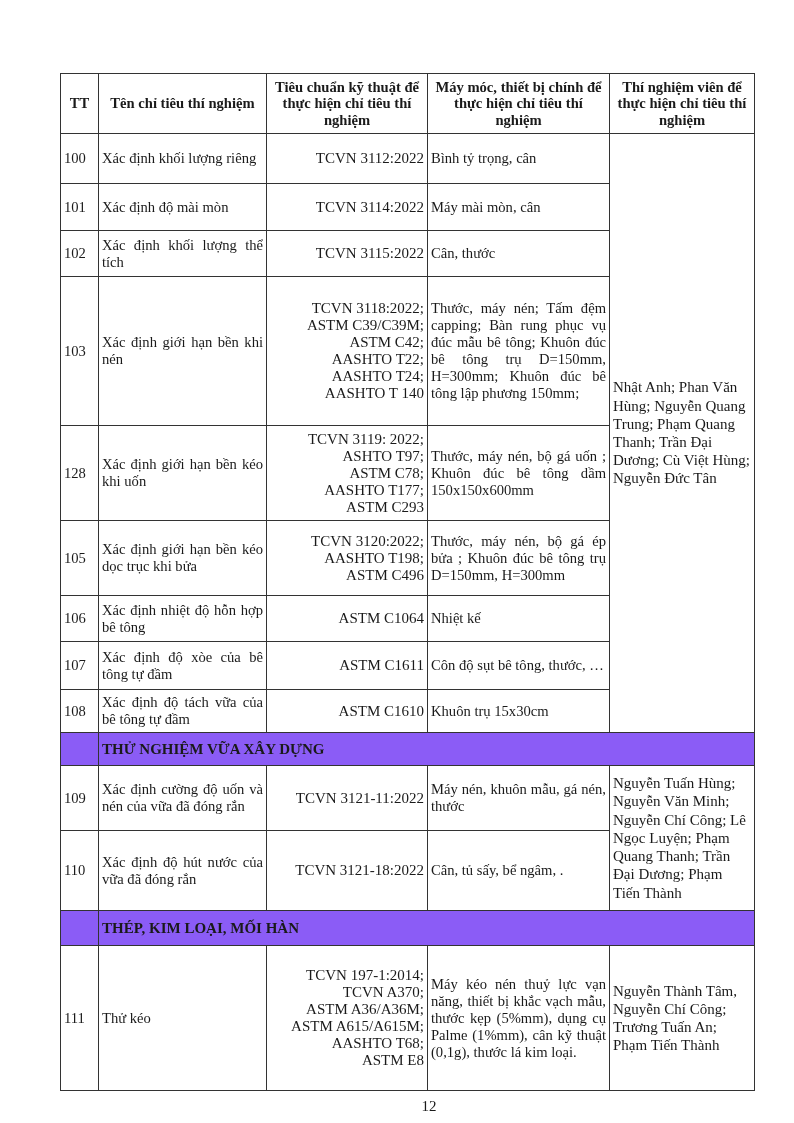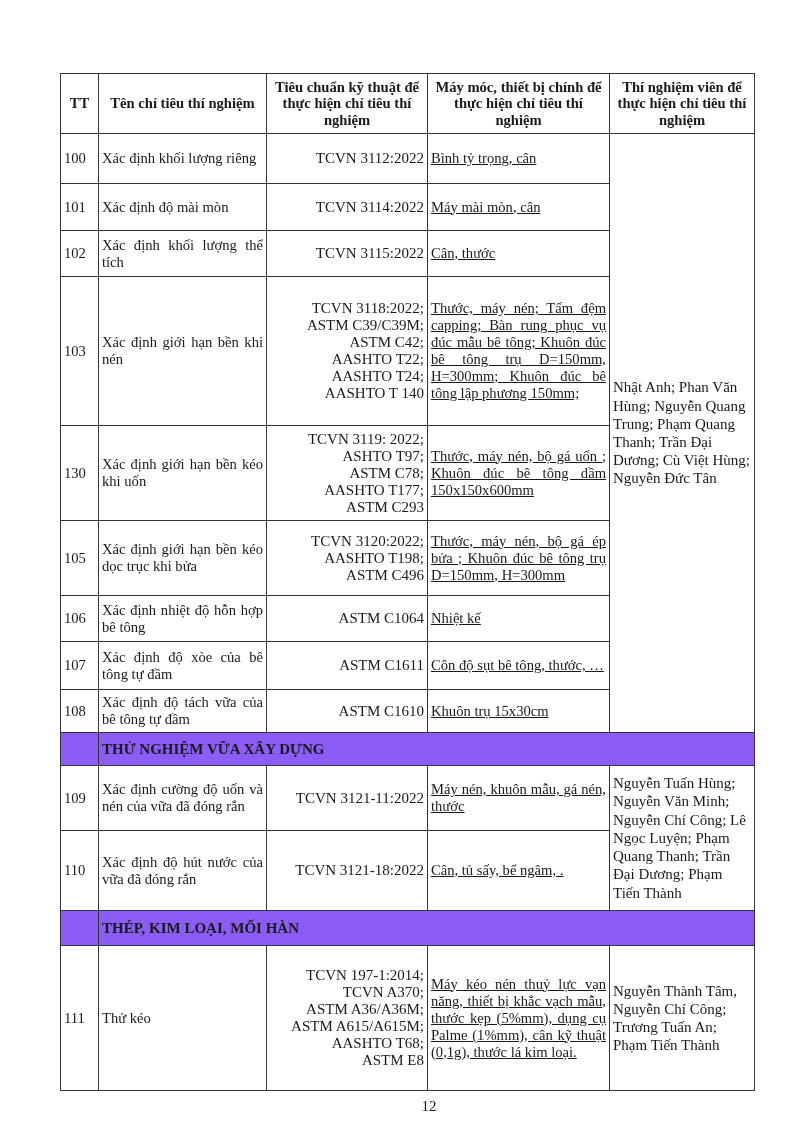--- a/index.html
+++ b/index.html
@@ -14,21 +14,21 @@
   }
   table.main td, table.main th {
     border: 1.3px solid #333; padding: 1px 3px; vertical-align: middle;
   }
   table.main th { font-weight: bold; text-align: center; line-height: 16.5px; padding: 2px 4px; }
   col.c-tt { width: 38px; } col.c-name { width: 168px; } col.c-std { width: 161px; }
   col.c-eq { width: 182px; } col.c-staff { width: 145px; }
   td.tt { text-align: left; padding-left: 3px; }
   td.name { text-align: justify; text-align-last: left; }
   td.std { text-align: right; padding-left: 7px; font-size: 15px; line-height: 17px; }
-  td.eq { text-align: justify; text-align-last: left; text-decoration: underline; }
+  td.eq { text-align: justify; text-align-last: left; }
   td.staff { vertical-align: top; padding: 0 3px; font-size: 15px; line-height: 18.2px; }
   tr.section td { background: #8b5cf6; font-weight: bold; font-size: 15px; }
   td.section-label { padding-left: 8px; }
   .page-number {
     position: absolute; left: 0; width: 794px; top: 1098px; text-align: center;
     font-size: 15px;
     margin-left: 32px;
   }
 </style>
 </head>
@@ -83,21 +83,21 @@
         <div>ASTM C39/C39M;</div>
         <div>ASTM C42;</div>
         <div>AASHTO T22;</div>
         <div>AASHTO T24;</div>
         <div>AASHTO T 140</div>
       </td>
       <td class="eq">Thước, máy nén; Tấm đệm capping; Bàn rung phục vụ đúc mẫu bê tông; Khuôn đúc bê tông trụ D=150mm, H=300mm; Khuôn đúc bê tông lập phương 150mm;</td>
     </tr>
 
     <tr style="height:95px">
-      <td class="tt">130</td>
+      <td class="tt">128</td>
       <td class="name">Xác định giới hạn bền kéo khi uốn</td>
       <td class="std">
         <div>TCVN 3119: 2022;</div>
         <div>ASHTO T97;</div>
         <div>ASTM C78;</div>
         <div>AASHTO T177;</div>
         <div>ASTM C293</div>
       </td>
       <td class="eq">Thước, máy nén, bộ gá uốn ; Khuôn đúc bê tông dầm 150x150x600mm</td>
     </tr>

